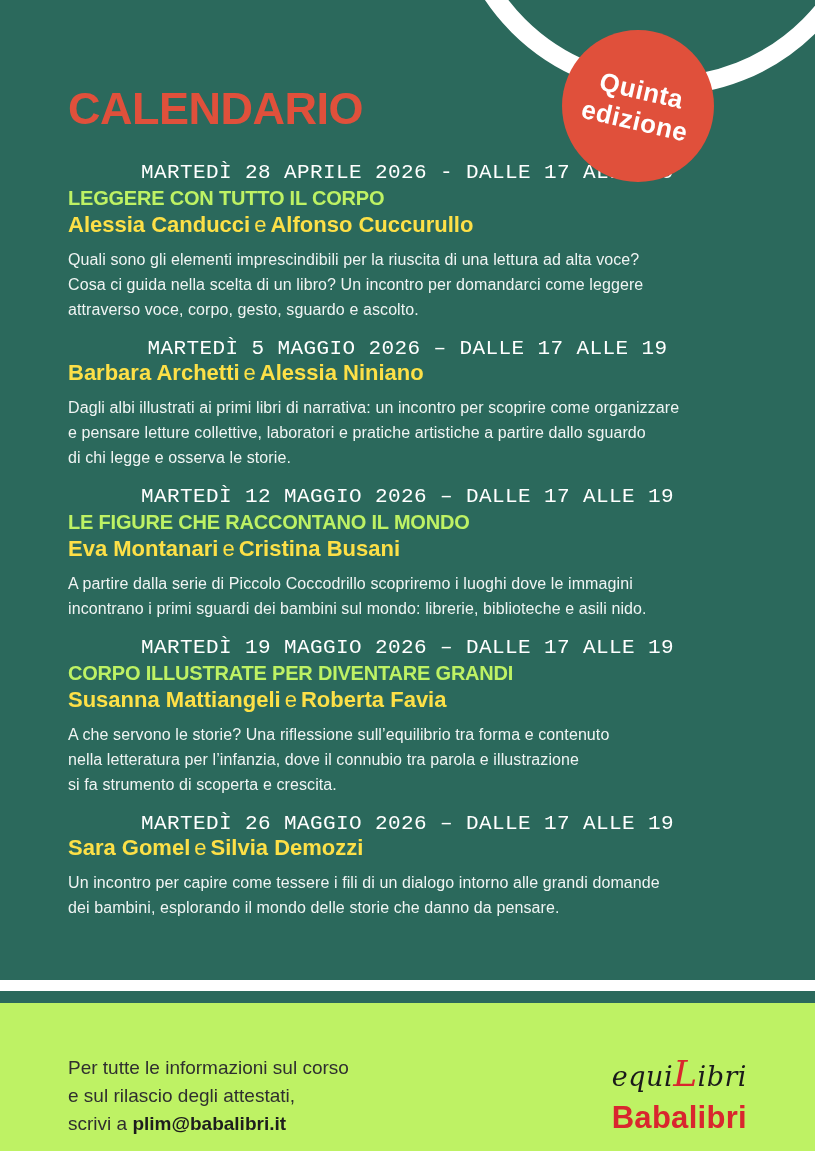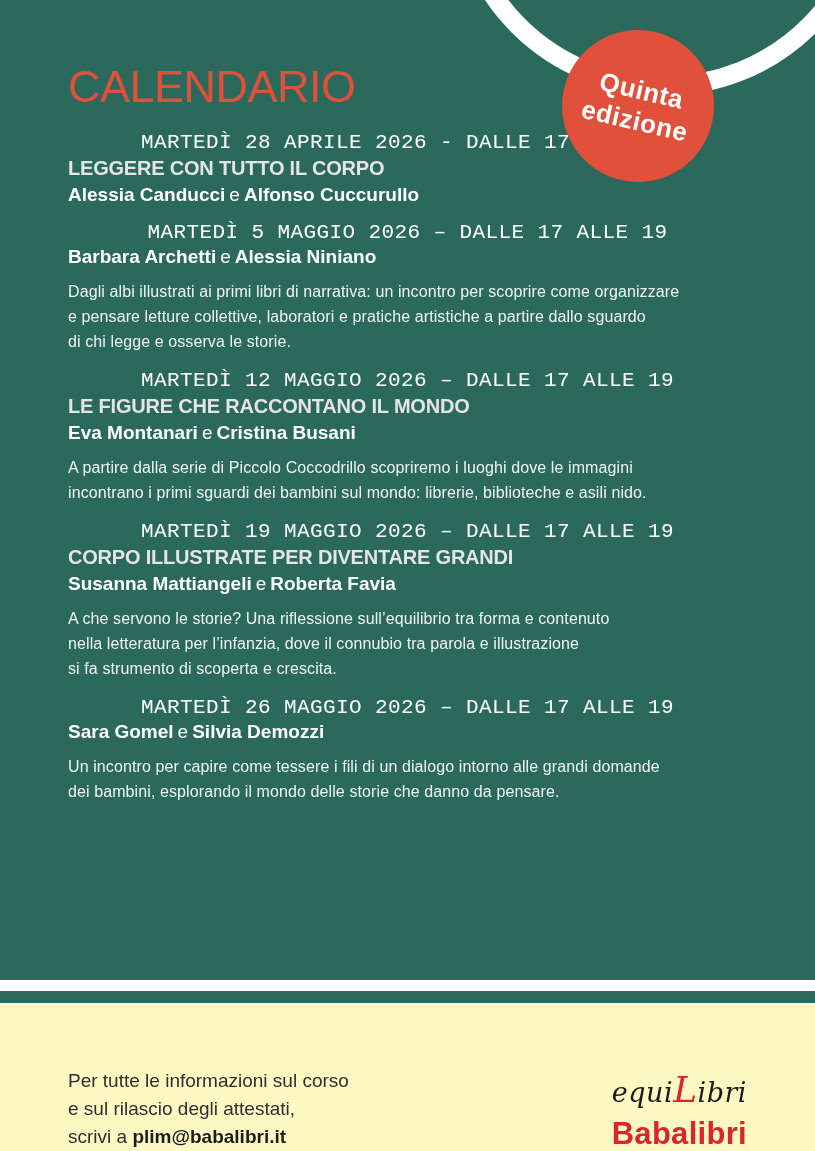--- a/index.html
+++ b/index.html
@@ -53,72 +53,72 @@
   .edition-badge .badge-text {
     transform: rotate(13deg);
     text-align: center;
     color: #fff;
     font-weight: bold;
     font-size: 26px;
     line-height: 31px;
     letter-spacing: 0.5px;
   }
   .page-title {
-    padding-top: 62px;
+    padding-top: 84px;
     color: var(--accent_red);
     font-size: 45px;
     line-height: 50px;
-    font-weight: normal;
+    font-weight: bold;
     letter-spacing: -0.5px;
-    margin-bottom: 21px;
+    margin-bottom: 29px;
   }
   
   .event { margin-bottom: 17px; }
   .event-date {
     color: #fff;
     font-family: Liberation Mono, monospace;
     font-size: 21px;
     line-height: 20px;
     letter-spacing: 0.4px;
     margin-bottom: 3px;
     text-align: center;
   }
   .event-title {
-    color: #e5e5e5;
+    color: #bef264;
     font-size: 20px;
     line-height: 24px;
     font-weight: bold;
     letter-spacing: -0.2px;
     margin-bottom: 4px;
   }
   .event-speakers {
-    color: #ffffff;
-    font-size: 19px;
+    color: #fde047;
+    font-size: 22px;
     line-height: 22px;
     font-weight: bold;
     margin-bottom: 11px;
   }
   .event-conj { font-weight: normal; padding: 0 4px; }
   .event-desc {
     color: rgba(255,255,255,0.93);
     font-size: 16px;
     line-height: 25px;
     white-space: pre-line;
     letter-spacing: 0.1px;
   }
   
   .divider-gap { height: 11px; background: #ffffff; }
   .divider-stripe { height: 12px; background: var(--teal); }
   
   .footer {
     flex: 1;
-    background: #fef9c3;
+    background: #bef264;
     display: flex;
     justify-content: space-between;
-    align-items: flex-end;
+    align-items: center;
     padding: 38px 68px 0 68px;
   }
   .contact-info {
     color: var(--footer_text);
     font-size: 19px;
     line-height: 28px;
   }
   .contact-line { white-space: pre-line; }
   .email-link {
     font-weight: bold;
@@ -168,20 +168,23 @@
         <div>edizione</div>
       </div>
     </div>
 
     <h1 class="page-title">CALENDARIO</h1>
 
     <article class="event">
       <div class="event-date">MARTEDÌ 28 APRILE 2026 - DALLE 17 ALLE 19</div>
       <div class="event-title">LEGGERE CON TUTTO IL CORPO</div>
       <div class="event-speakers"><span>Alessia Canducci</span><span class="event-conj">e</span><span>Alfonso Cuccurullo</span></div>
+      <div class="event-desc">Quali sono gli elementi imprescindibili per la riuscita di una lettura ad alta voce?
+Cosa ci guida nella scelta di un libro? Un incontro per domandarci come leggere
+attraverso voce, corpo, gesto, sguardo e ascolto.</div>
     </article>
 
     <article class="event">
       <div class="event-date">MARTEDÌ 5 MAGGIO 2026 – DALLE 17 ALLE 19</div>
       <div class="event-speakers"><span>Barbara Archetti</span><span class="event-conj">e</span><span>Alessia Niniano</span></div>
       <div class="event-desc">Dagli albi illustrati ai primi libri di narrativa: un incontro per scoprire come organizzare
 e pensare letture collettive, laboratori e pratiche artistiche a partire dallo sguardo
 di chi legge e osserva le storie.</div>
     </article>
 

